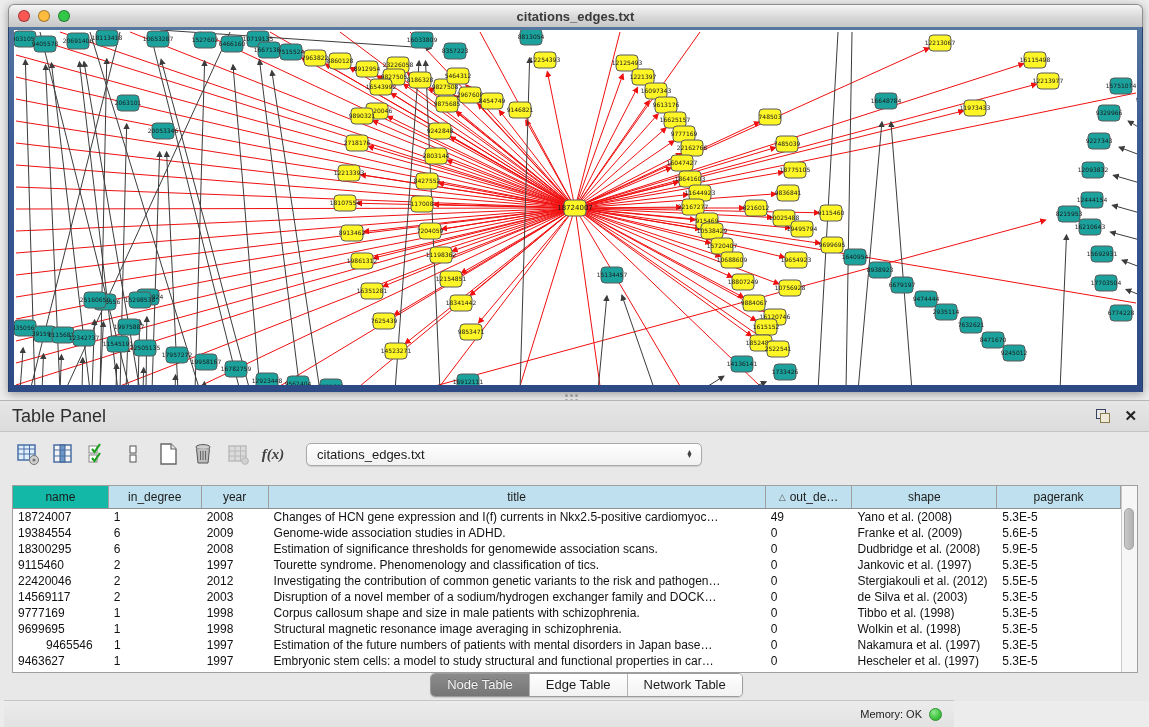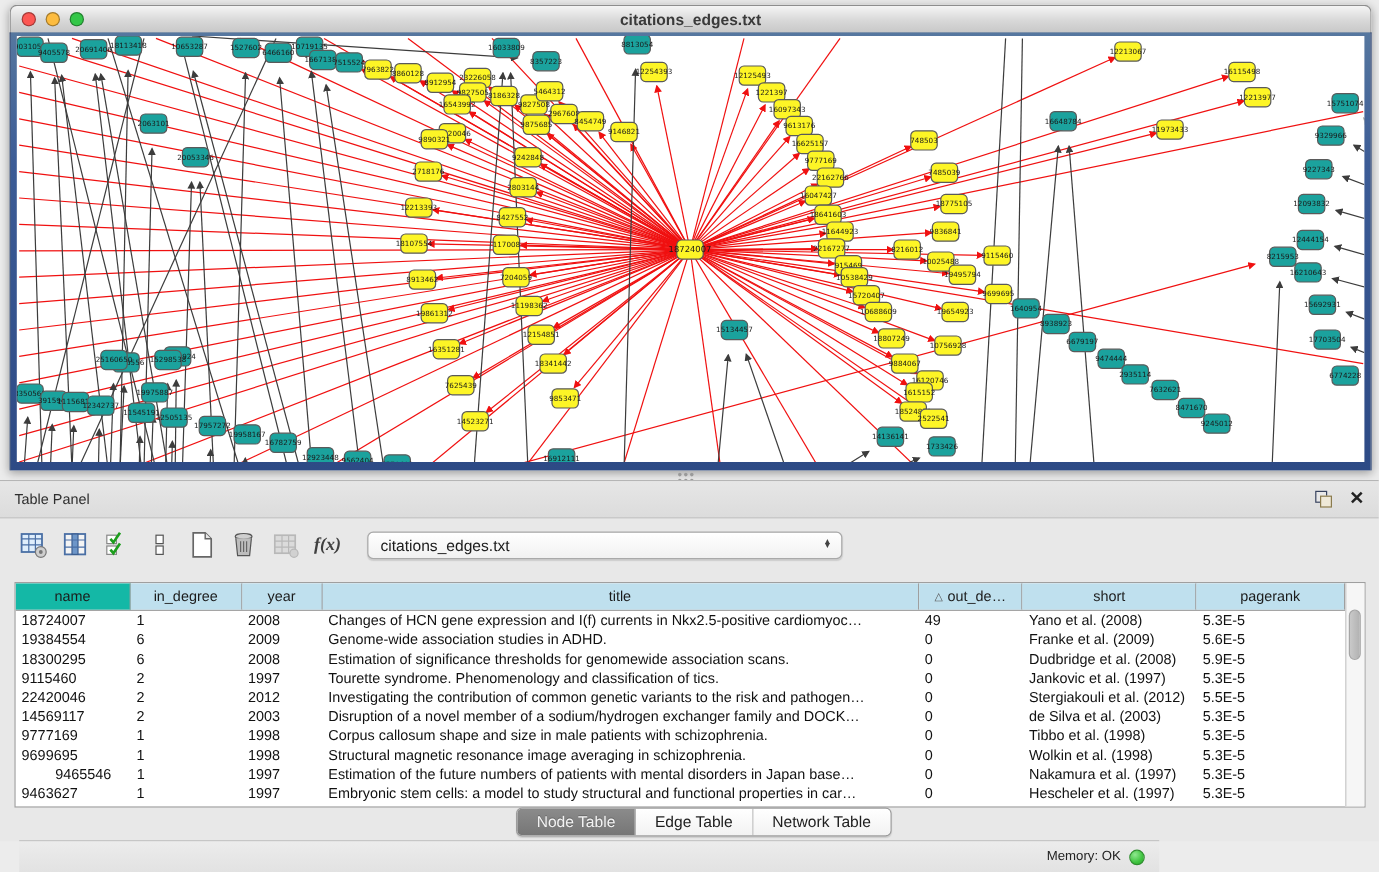--- a/index.html
+++ b/index.html
@@ -42,21 +42,21 @@
   
   .table-panel{
     position:absolute;left:0;top:400px;width:1149px;height:300px;
     background:#e8e8e8;border-top:1px solid #b5b5b5;
   }
   .panel-header{
     height:30px;background:linear-gradient(180deg,#e6e6e6,#dcdcdc);
     border-bottom:1px solid #c2c2c2;display:flex;align-items:center;
     padding:0 12px;justify-content:space-between;
   }
-  .panel-title{font-size:12px;color:#2e2e2e;text-align:center;}
+  .panel-title{font-size:18px;color:#2e2e2e;text-align:center;}
   .panel-header-btns{display:flex;align-items:center;gap:14px;}
   .float-icon{position:relative;width:14px;height:14px;}
   .float-icon .sq1{position:absolute;left:0;top:0;width:8px;height:8px;border:1.5px solid #37435e;background:#e8e8e8;}
   .float-icon .sq2{position:absolute;right:0;bottom:0;width:8px;height:8px;border:1.5px solid #8a7b4e;background:#efe9d8;}
   .close-x{font-size:15px;font-weight:700;color:#222;line-height:14px;cursor:default;}
   
   .toolbar{height:44px;display:flex;align-items:center;padding-left:14px;}
   .tb-icon{width:28px;height:28px;margin-right:7px;display:flex;align-items:center;justify-content:center;}
   .fx{font-family:"Liberation Serif",serif;font-style:italic;font-weight:700;font-size:15px;color:#404040;}
   .combo{
@@ -104,21 +104,21 @@
     font-size:13px;padding:3px 16px;color:#1d1d1d;background:linear-gradient(180deg,#ffffff,#f2f2f2);
     border-right:1px solid #b3b3b3;line-height:16px;
   }
   .seg-btn:last-child{border-right:none;}
   .seg-btn.active{
     background:linear-gradient(180deg,#8b8b8b,#767676);color:#f4f4f4;
     text-shadow:0 -1px 0 rgba(0,0,0,.25);
   }
   
   .statusbar{
-    position:absolute;left:16px;top:700px;width:950px;height:27px;
+    position:absolute;left:4px;top:700px;width:950px;height:27px;
     background:linear-gradient(180deg,#ececec,#e2e2e2);border-top:1px solid #c6c6c6;
     display:flex;align-items:center;justify-content:flex-end;padding-right:12px;box-sizing:border-box;
   }
   .mem-label{font-size:11px;color:#222;margin-right:7px;}
   .mem-dot{
     width:13px;height:13px;border-radius:50%;
     background:radial-gradient(circle at 35% 30%,#8fe88f,#3fc43f 60%,#2ea52e);
     border:1px solid #2f8f2f;box-sizing:border-box;
   }
 </style>
@@ -661,21 +661,21 @@
             <span>year</span>
           </div>
           <div class="hdr-cell" style="width: 498px;">
             <span>title</span>
           </div>
           <div class="hdr-cell" style="width: 87px;">
             <span class="sort-glyph">△</span>
             <span>out_de…</span>
           </div>
           <div class="hdr-cell" style="width: 145px;">
-            <span>short</span>
+            <span>shape</span>
           </div>
           <div class="hdr-cell" style="width: 124px;">
             <span>pagerank</span>
           </div>
         </div>
       <div id="body-rows">
           <div class="data-row">
             <div class="cell" style="width: 96px;">18724007</div>
             <div class="cell" style="width: 93px;">1</div>
             <div class="cell" style="width: 67px;">2008</div>

